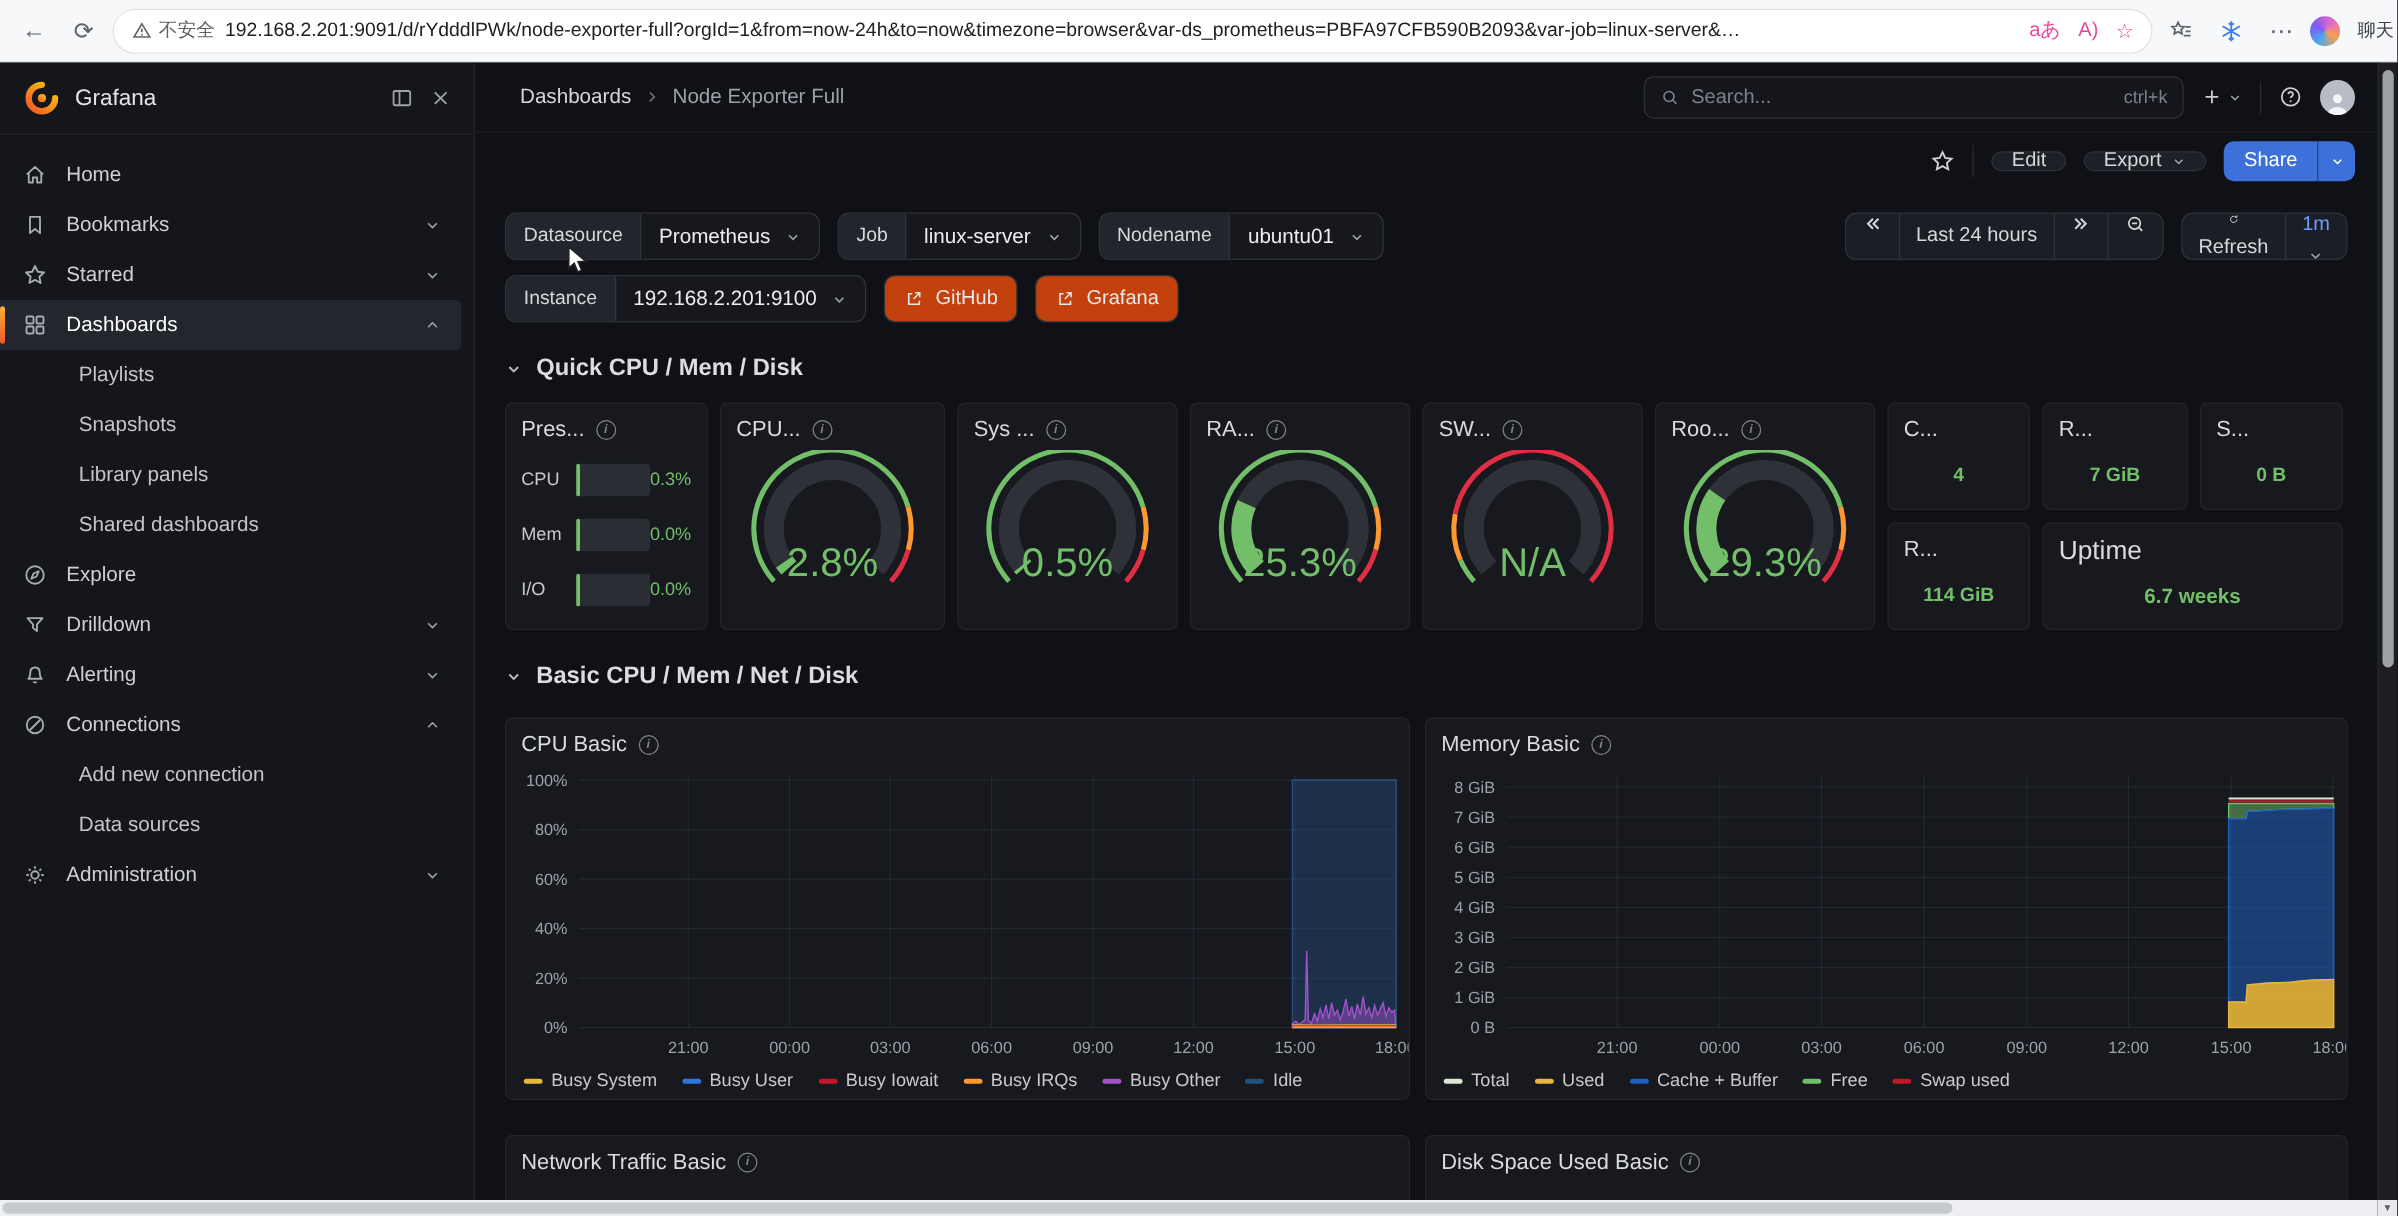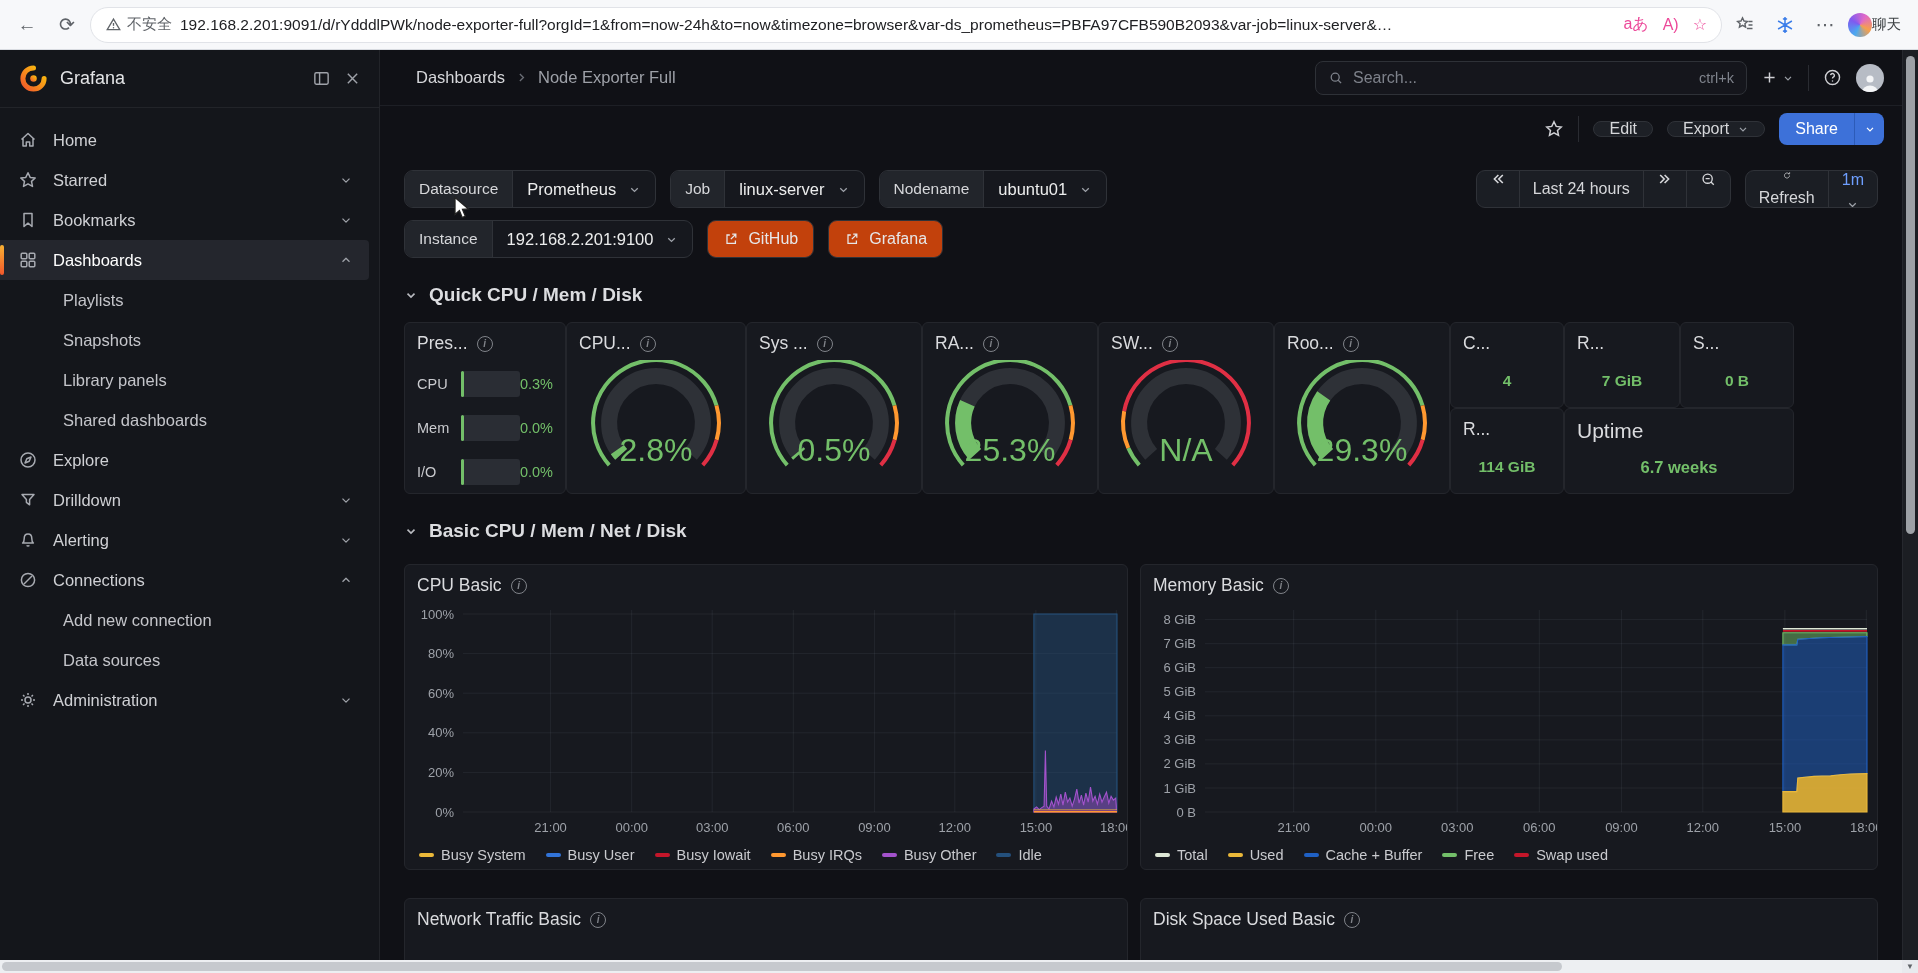--- a/index.html
+++ b/index.html
@@ -9,21 +9,21 @@
   
   .browser-bar { position:absolute; top:0; left:0; width:1918px; height:50px;
     background:#f7f8fa; border-bottom:1px solid #d9dce1; display:flex; align-items:center; padding:0 10px; gap:6px; }
   .b-icon { width:34px; height:34px; border-radius:50%; display:flex; align-items:center; justify-content:center;
     color:#5f6368; font-size:19px; flex:0 0 auto; }
   .addr { flex:0 0 auto; width:1632px; height:36px; background:#ffffff; border:1px solid #e1e3e8; border-radius:18px;
     display:flex; align-items:center; padding:0 14px; gap:8px; color:#202124; }
   .addr .warn { color:#5f6368; display:flex; align-items:center; gap:5px; font-size:15px; flex:0 0 auto; }
   .addr .url { font-size:15.5px; white-space:nowrap; overflow:hidden; flex:1 1 auto; color:#202124; }
   .addr .in-icons { display:flex; gap:14px; color:#ec4899; font-size:16px; align-items:center; flex:0 0 auto; }
-  .copilot { display:flex; align-items:center; gap:0; flex:0 0 auto; }
+  .copilot { display:flex; align-items:center; gap:14px; flex:0 0 auto; }
   .copilot .orb { width:24px; height:24px; border-radius:50%;
     background:conic-gradient(from 210deg,#4aa8f0,#7f5af0,#e069c8,#f6a04d,#4aa8f0); }
   .copilot .lbl { font-size:14.5px; color:#3c4043; }
 
   
   .sidebar { position:absolute; top:50px; left:0; width:380px; bottom:13px; background:#14161b;
     border-right:1px solid #222429; overflow:hidden; }
   .main { position:absolute; top:50px; left:380px; right:16px; bottom:13px; background:#101116; overflow:hidden; }
 
   
@@ -84,21 +84,21 @@
 
   
   .section-head { display:flex; align-items:center; gap:11px; padding:26px 24px 10px; color:#dcdde0;
     font-size:19px; font-weight:700; }
   .section-head .chev { color:#b9bbc0; display:flex; }
   .panel { background:#17191f; border:1px solid #24262c; border-radius:6px; position:relative; overflow:hidden; }
   .panel-head { display:flex; align-items:center; gap:9px; padding:10px 12px 6px; color:#dadbde; font-size:17.5px;
     font-weight:500; white-space:nowrap; overflow:hidden; }
   .info { width:16px; height:16px; border-radius:50%; border:1.4px solid #808389; color:#808389; font-size:10px;
     display:flex; align-items:center; justify-content:center; font-weight:700; flex:0 0 auto; font-style:italic; }
-  .quick-grid { display:grid; margin:6px 24px 0; 
+  .quick-grid { display:grid; margin:6px 24px 0; gap:10px;
     grid-template-columns:162px 180px 176px 176px 176px 176px 114px 116px 114px; grid-template-rows:86px 86px; }
   .span2r { grid-row:1 / 3; }
   .gauge-wrap { display:flex; justify-content:center; }
   .stat-val { position:absolute; left:0; right:0; top:58%; text-align:center; color:#73bf69; font-weight:700; font-size:15.5px; }
   .stat-big .panel-head { font-size:21px; }
   .stat-big .stat-val { font-size:16.5px; }
   .press-row { display:flex; align-items:center; height:40px; margin:4px 12px 0; }
   .press-row .pl { width:38px; color:#c9cace; font-size:14.5px; }
   .press-bar { width:60px; height:26px; background:#2a2d34; border-radius:3px; position:relative; margin-left:6px; }
   .press-bar::before { content:""; position:absolute; left:0; top:0; bottom:0; width:3px; background:#73bf69; border-radius:2px; }
@@ -193,37 +193,37 @@
         <span class="nico">
           <svg width="20" height="20" viewBox="0 0 20 20" fill="none" stroke="currentColor" stroke-width="1.5" stroke-linejoin="round">
             <path d="M3.5 9.5 L10 3.5 L16.5 9.5 M5 8.3 V16 H8.3 V12 H11.7 V16 H15 V8.3"></path>
           </svg>
         </span>
         <span>Home</span>
       </div>
       <div class="nav-item">
         <span class="nico">
           <svg width="20" height="20" viewBox="0 0 20 20" fill="none" stroke="currentColor" stroke-width="1.5" stroke-linejoin="round">
-            <path d="M10 2.8 L12.2 7.4 L17.2 8 L13.5 11.4 L14.5 16.4 L10 13.9 L5.5 16.4 L6.5 11.4 L2.8 8 L7.8 7.4 Z"></path>
-          </svg>
-        </span>
-        <span>Starred</span>
+            <path d="M6 3.5 H14 V16.5 L10 13.2 L6 16.5 Z"></path>
+          </svg>
+        </span>
+        <span>Bookmarks</span>
         <span class="chev">
           <svg width="14" height="14" viewBox="0 0 20 20" fill="none" stroke="currentColor" stroke-width="1.8" stroke-linejoin="round">
             <path d="M5 8 L10 13 L15 8"></path>
           </svg>
         </span>
       </div>
       <div class="nav-item">
         <span class="nico">
           <svg width="20" height="20" viewBox="0 0 20 20" fill="none" stroke="currentColor" stroke-width="1.5" stroke-linejoin="round">
-            <path d="M6 3.5 H14 V16.5 L10 13.2 L6 16.5 Z"></path>
-          </svg>
-        </span>
-        <span>Bookmarks</span>
+            <path d="M10 2.8 L12.2 7.4 L17.2 8 L13.5 11.4 L14.5 16.4 L10 13.9 L5.5 16.4 L6.5 11.4 L2.8 8 L7.8 7.4 Z"></path>
+          </svg>
+        </span>
+        <span>Starred</span>
         <span class="chev">
           <svg width="14" height="14" viewBox="0 0 20 20" fill="none" stroke="currentColor" stroke-width="1.8" stroke-linejoin="round">
             <path d="M5 8 L10 13 L15 8"></path>
           </svg>
         </span>
       </div>
       <div class="nav-item active">
         <span class="nico">
           <svg width="20" height="20" viewBox="0 0 20 20" fill="none" stroke="currentColor" stroke-width="1.5" stroke-linejoin="round">
             <rect x="3.2" y="3.2" width="5.6" height="5.6" rx="1"></rect>

